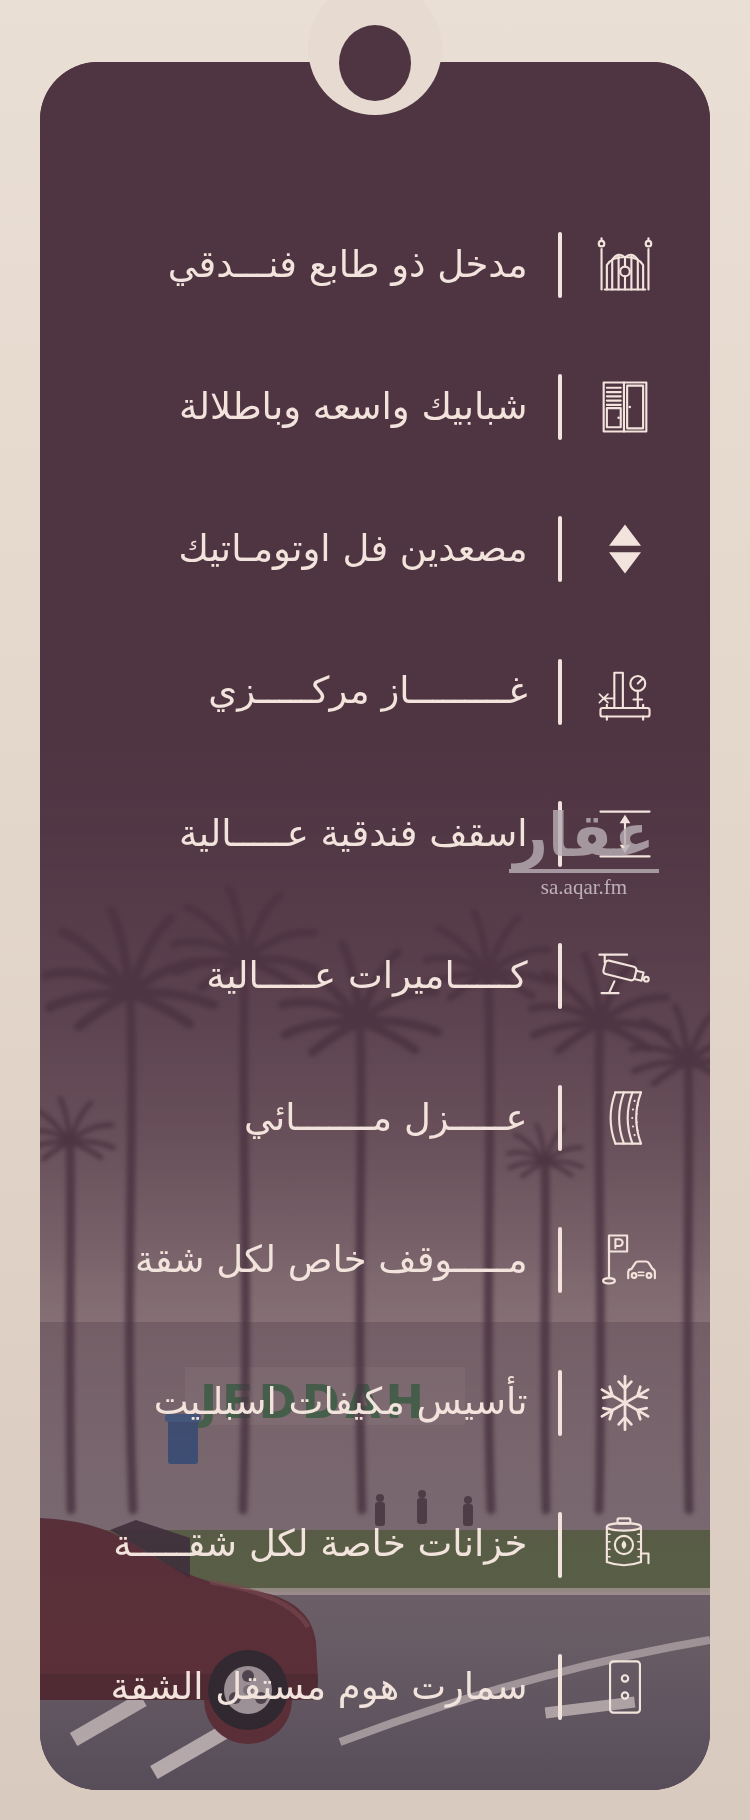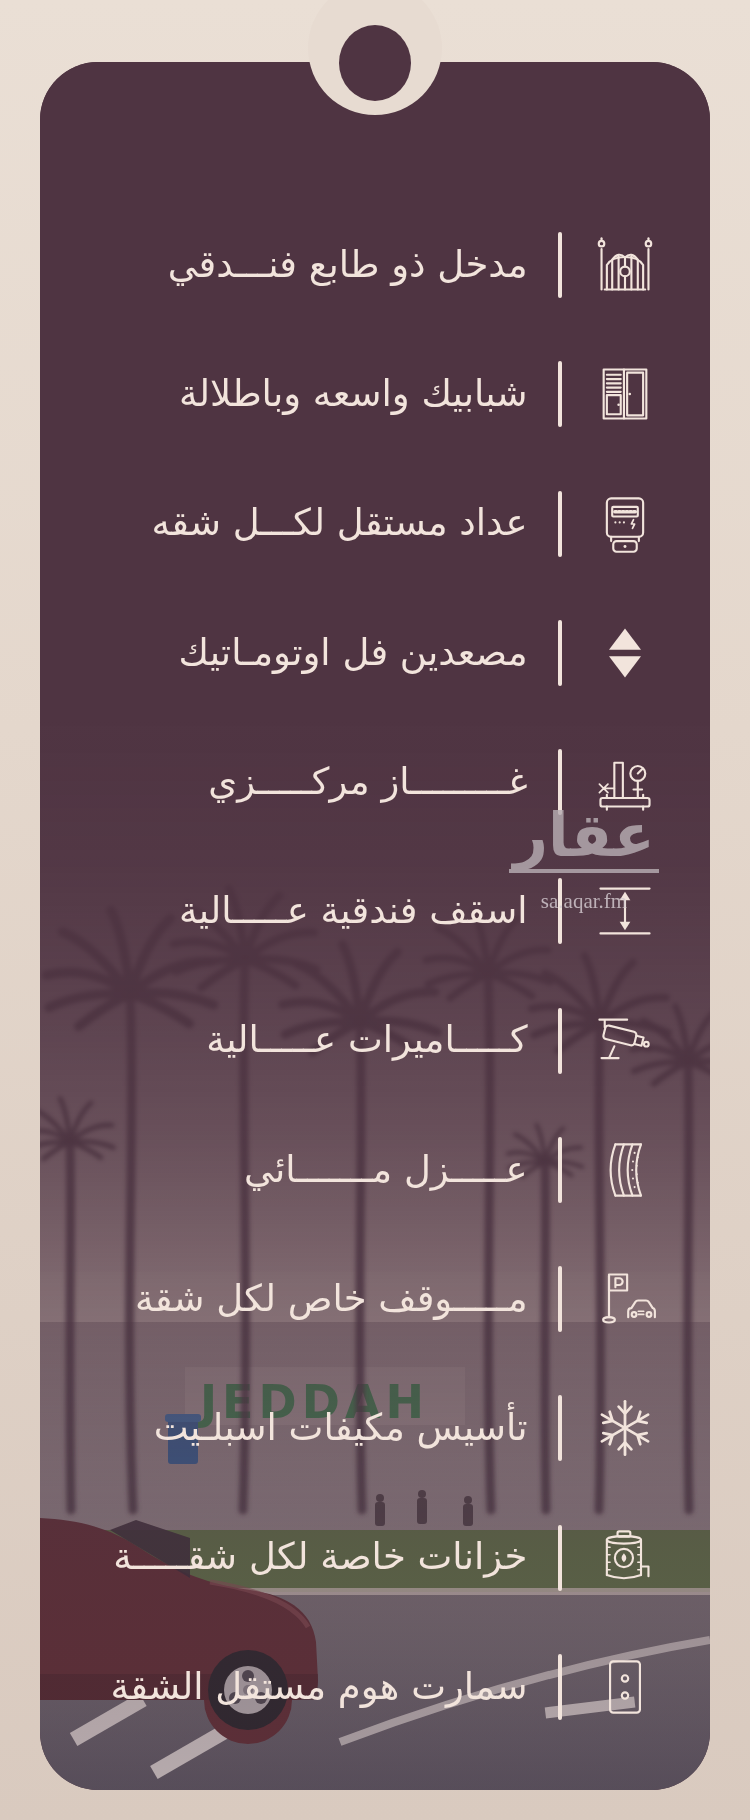--- a/index.html
+++ b/index.html
@@ -72,21 +72,21 @@
   }
   .watermark-title{
     display:inline-block;
     font-weight:700;font-size:60px;line-height:1.05;
     color:var(--color-watermark,#b7adb2);
     border-bottom:4px solid var(--color-watermark,#b7adb2);
     padding:0 4px 2px 4px;
   }
   .watermark-subtitle{
     font-family:"Liberation Serif",serif;
-    font-size:21px;color:#d4cbd0;margin-top:16px;
+    font-size:21px;color:#d4cbd0;margin-top:2px;
   }
   .hidden-defs{position:absolute;width:0;height:0;overflow:hidden;}
 </style>
 </head>
 <body>
 
 <svg class="hidden-defs" xmlns="http://www.w3.org/2000/svg" aria-hidden="true">
   <defs>
     <symbol id="gate-icon" viewBox="0 0 60 60">
       <g stroke="currentColor" fill="none" stroke-width="2" stroke-linecap="round" stroke-linejoin="round">
@@ -381,29 +381,20 @@
         <div class="row">
           <span class="icon">
             <svg viewBox="0 0 60 60" aria-hidden="true">
               <use href="#window-icon"></use>
             </svg>
           </span>
           <span class="bar"></span>
           <span class="label">شبابيك واسعه وباطلالة</span>
         </div>
 
-        <div class="row">
-          <span class="icon">
-            <svg viewBox="0 0 60 60" aria-hidden="true">
-              <use href="#meter-icon"></use>
-            </svg>
-          </span>
-          <span class="bar"></span>
-          <span class="label">عداد مستقل لكـــل شقه</span>
-        </div>
 
         <div class="row">
           <span class="icon">
             <svg viewBox="0 0 60 60" aria-hidden="true">
               <use href="#elevator-icon"></use>
             </svg>
           </span>
           <span class="bar"></span>
           <span class="label">مصعدين فل اوتومـاتيك</span>
         </div>

